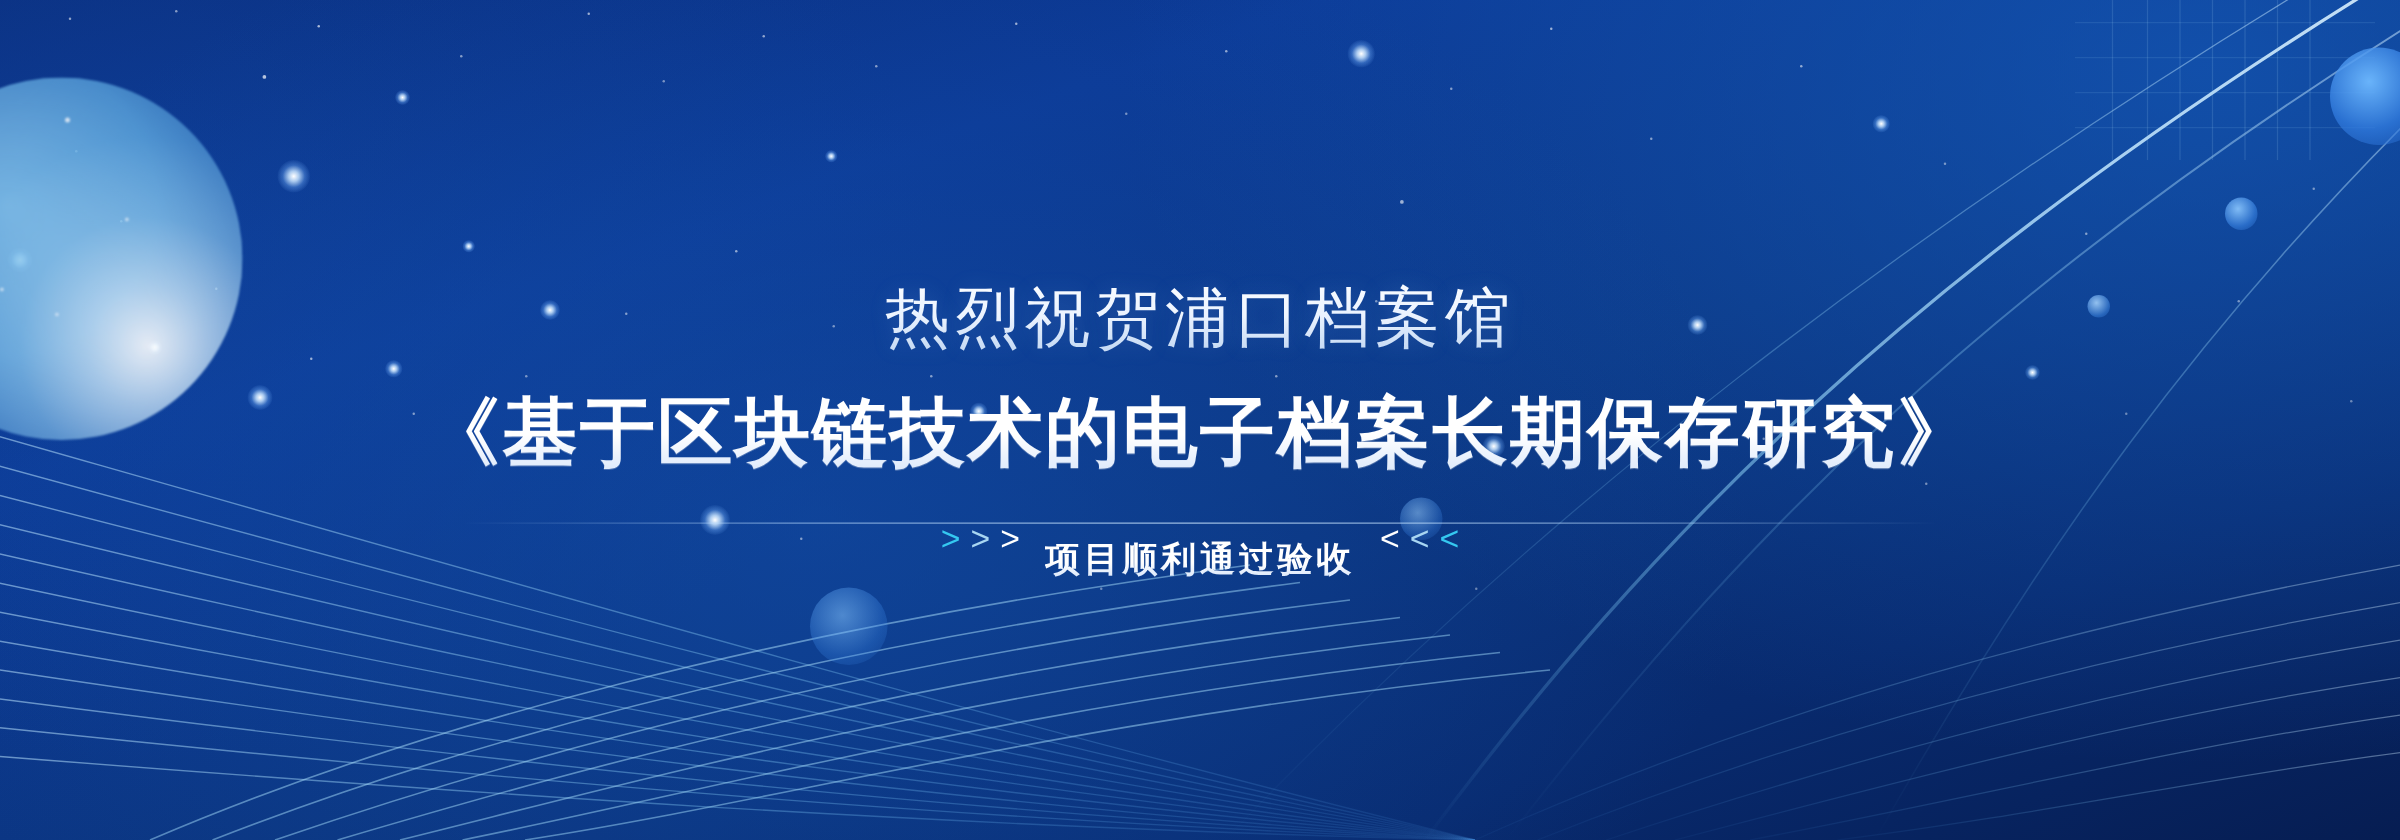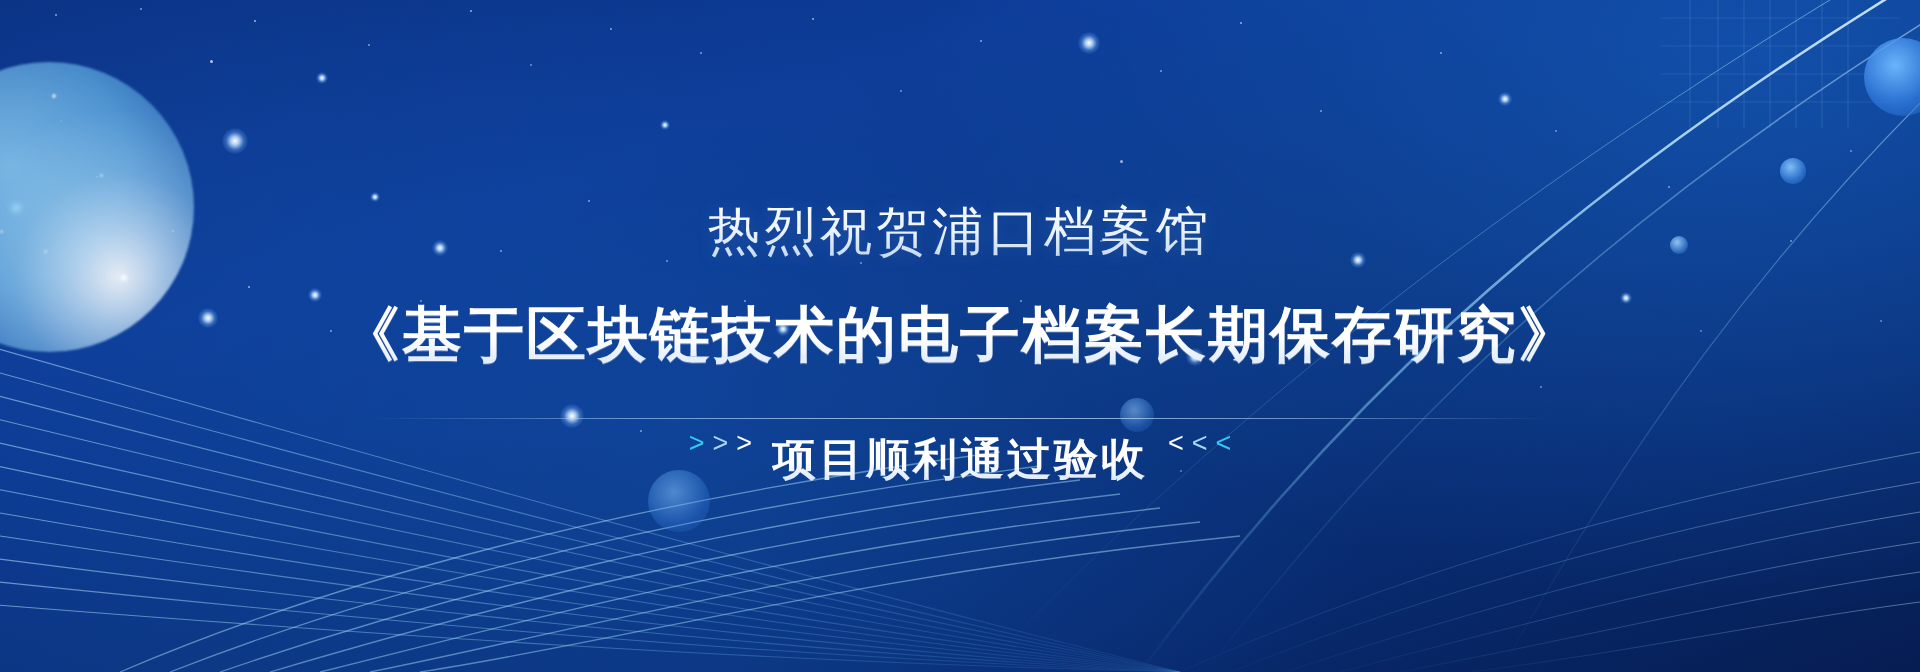--- a/index.html
+++ b/index.html
@@ -57,21 +57,20 @@
     position:absolute;left:50%;transform:translateX(-50%);
     top:418px;width:1180px;height:1px;
     background:linear-gradient(90deg,rgba(160,205,255,0) 0%,rgba(185,220,255,.55) 22%,rgba(205,232,255,.75) 50%,rgba(185,220,255,.55) 78%,rgba(160,205,255,0) 100%);
   }
 
   
   .content{
     position:absolute;left:0;right:0;top:0;bottom:0;
     display:flex;flex-direction:column;align-items:center;justify-content:center;
     padding-top:14px;
-    gap:12px;
   }
   .line1{
     font-size:52px;letter-spacing:4px;font-weight:400;
     color:#eef5ff;
     background:linear-gradient(180deg,#ffffff 0%,#f2f7ff 46%,#cfe0f6 78%,#b9d2f0 100%);
     -webkit-background-clip:text;background-clip:text;-webkit-text-fill-color:transparent;
     text-shadow:0 0 18px rgba(150,200,255,.18);
     margin-bottom:16px;
     white-space:nowrap;
   }
@@ -81,21 +80,21 @@
     -webkit-background-clip:text;background-clip:text;-webkit-text-fill-color:transparent;
     text-shadow:0 1px 0 rgba(255,255,255,.25);
     white-space:nowrap;
   }
   .line3{
     display:flex;align-items:center;gap:20px;
     margin-top:10px;
     white-space:nowrap;
   }
   .line3 .txt{
-    font-size:44px;letter-spacing:3px;font-weight:700;
+    font-size:28px;letter-spacing:3px;font-weight:700;
     background:linear-gradient(180deg,#ffffff 0%,#ffffff 55%,#dbe8fb 85%,#c7daf6 100%);
     -webkit-background-clip:text;background-clip:text;margin-top:32px;-webkit-text-fill-color:transparent;
   }
   .chev{
     display:flex;align-items:center;gap:8px;
     font-size:27px;font-weight:400;line-height:1;
   }
   .chev span{display:inline-block;}
   .c-a{color:#35c8f0;}
   .c-b{color:#a8d6f2;}

